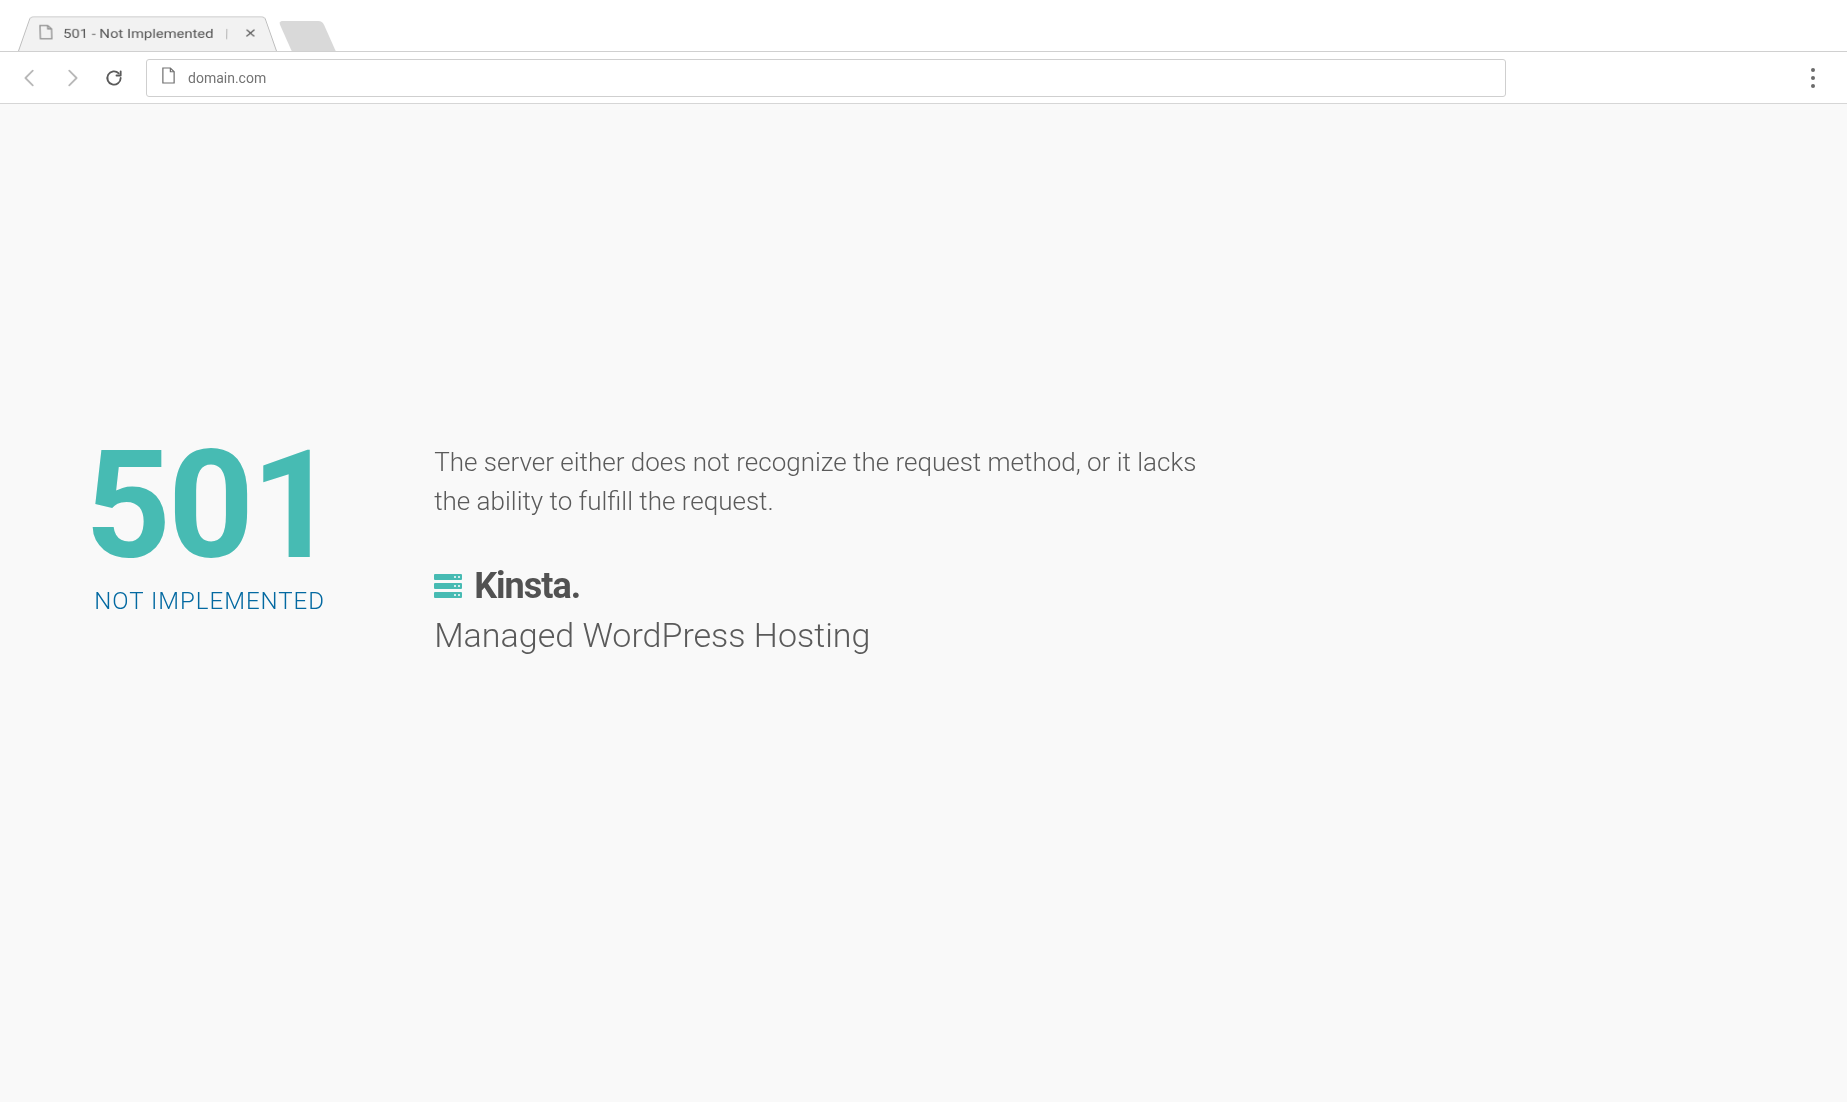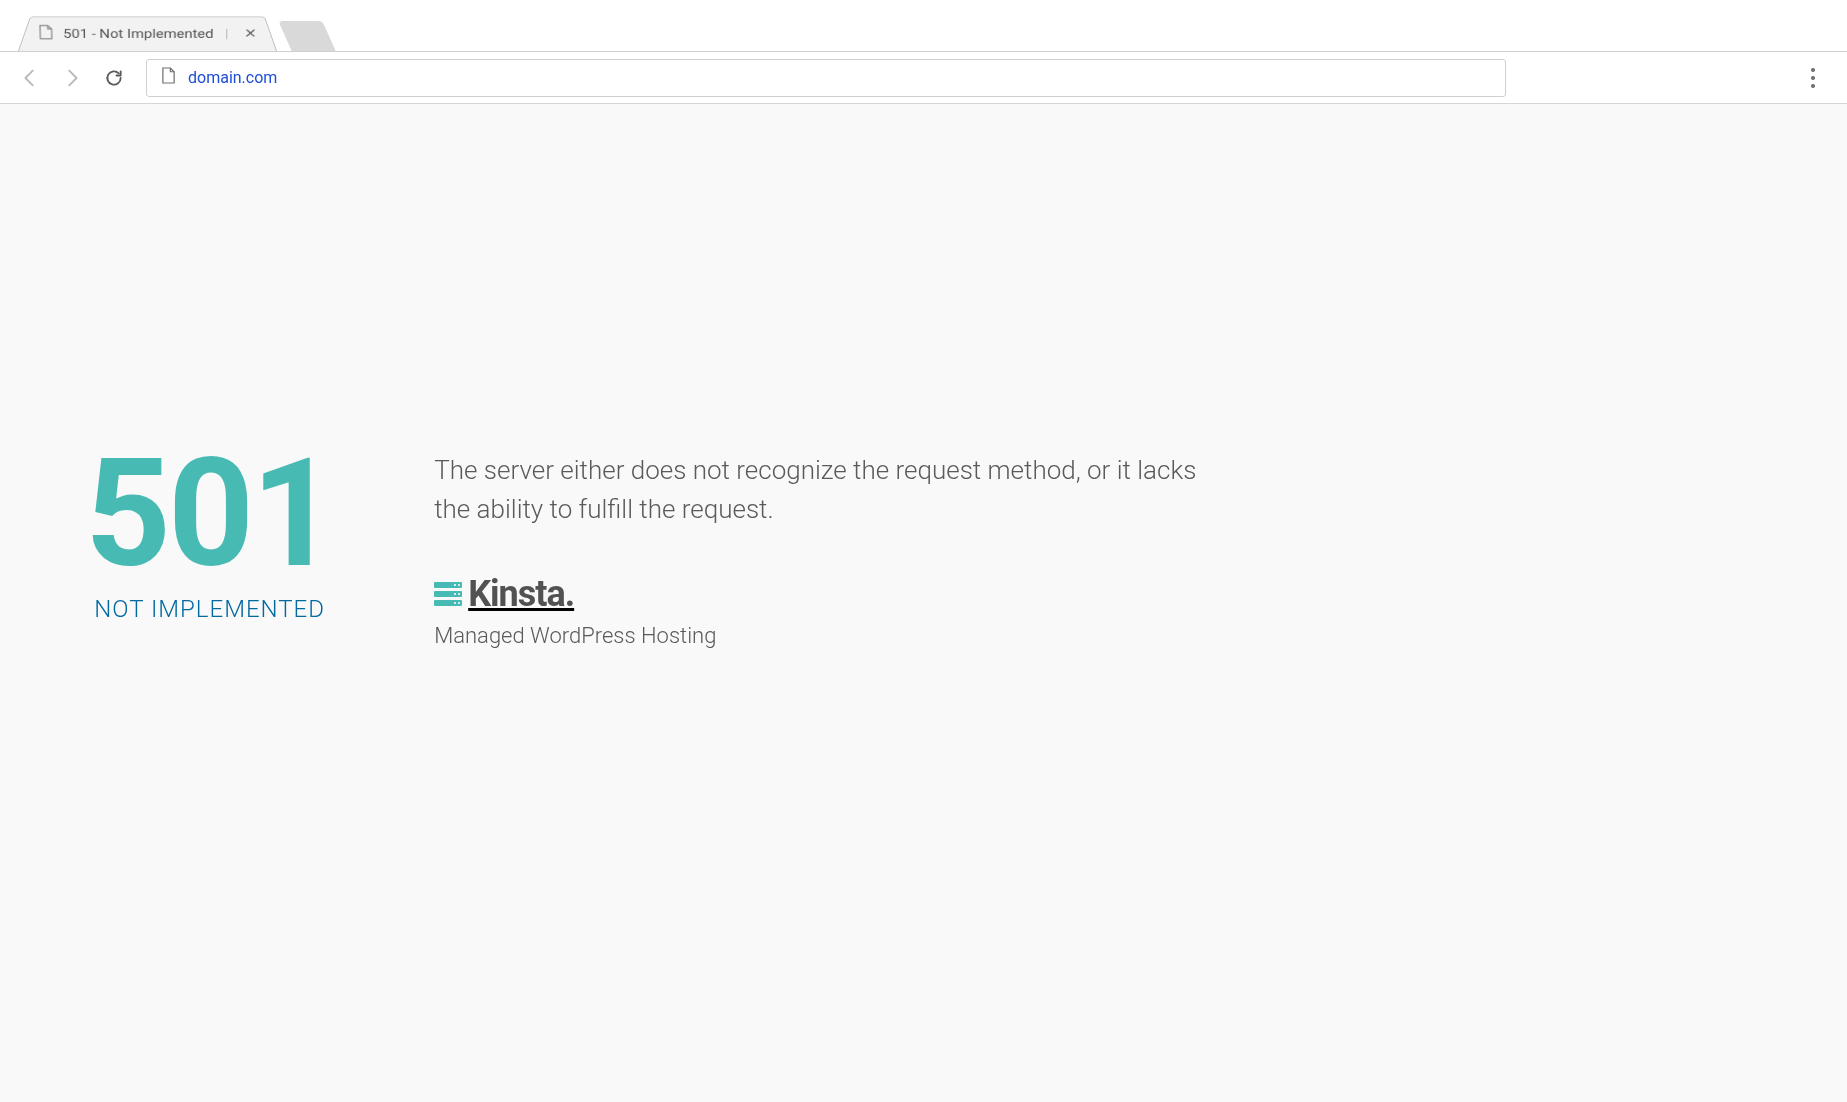--- a/index.html
+++ b/index.html
@@ -104,22 +104,22 @@
       border-radius: 3px;
       display: flex;
       align-items: center;
       padding: 0 14px;
       gap: 12px;
       background: #fff;
       max-width: 1360px;
       margin-left: 6px;
     }
     .addr-text {
-      font-size: 16px;
-      color: #1d4ed8;
+      font-size: 14px;
+      color: #737373;
       outline: none;
       border: none;
       flex: 1;
       background: transparent;
     }
     .menu-btn {
       width: 40px;
       height: 40px;
       display: flex;
       align-items: center;
@@ -176,22 +176,21 @@
     .err-desc {
       font-size: 26px;
       font-weight: 300;
       color: #5a5a5a;
       line-height: 1.5;
     }
     .brand {
       margin-top: 44px;
       display: flex;
       align-items: center;
-      gap: 6px;
-      text-decoration: underline;
+      gap: 12px;
     }
     .brand-icon {
       width: 28px;
       height: 30px;
       display: flex;
       flex-direction: column;
       gap: 3px;
       justify-content: center;
     }
     .brand-icon .bar {
@@ -212,21 +211,21 @@
     }
     .brand-icon .bar::before { left: 20px; }
     .brand-icon .bar::after { left: 24px; }
     .brand-name {
       font-size: 36px;
       font-weight: 700;
       color: #525252;
       letter-spacing: -1px;
     }
     .brand-subtitle {
-      font-size: 22px;
+      font-size: 34px;
       font-weight: 300;
       color: #5a5a5a;
       margin-top: 8px;
     }
     .file-icon { display:inline-block; }
   </style>
 </head>
 <body>
 
 <div class="window-controls">

